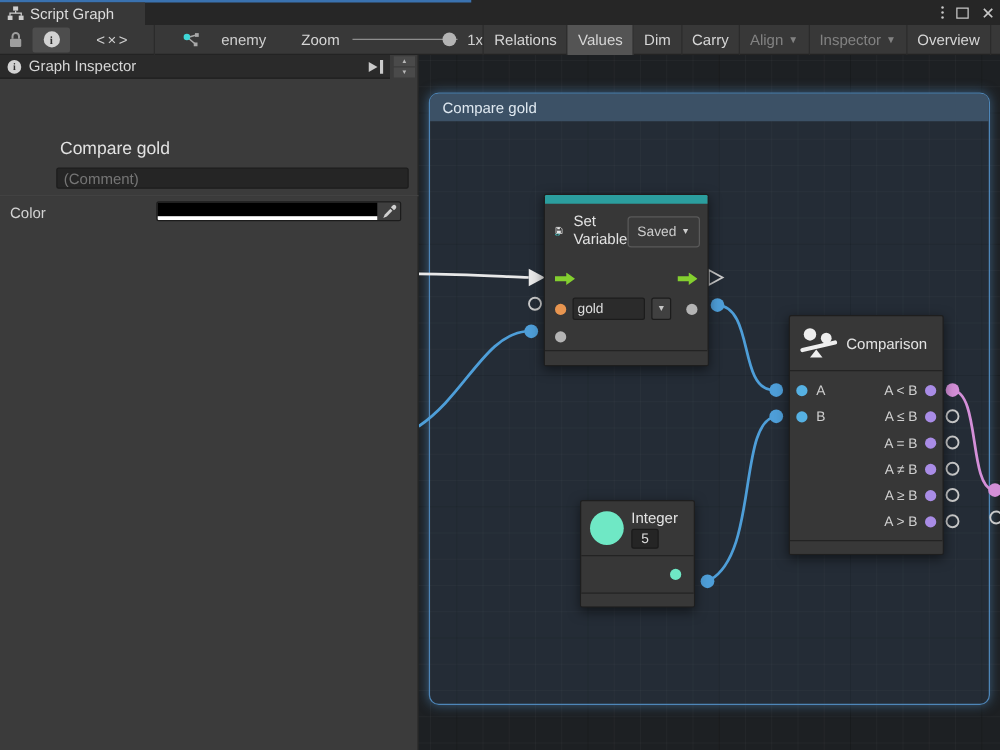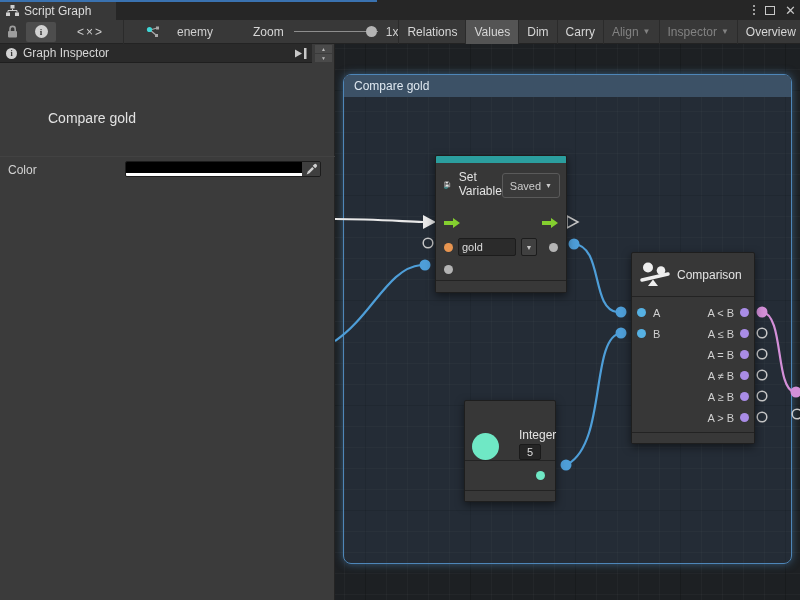--- a/index.html
+++ b/index.html
@@ -27,21 +27,21 @@
   .caret { font-size:8px; margin-left:4px; }
   #tb-left { display:flex; align-items:center; height:24px; }
   #lock-btn { width:24px; height:24px; display:flex; align-items:center; justify-content:center; }
   #info-btn { width:30px; height:20px; margin:0 2px; background:#4d4d4d; border-radius:2px;
               display:flex; align-items:center; justify-content:center; }
   .info-circle { width:13px; height:13px; border-radius:50%; background:#d2d2d2; color:#2e2e2e;
                  font-weight:bold; font-size:9px; display:flex; align-items:center; justify-content:center; font-family:"Liberation Serif",serif; }
   #code-btn { width:66px; height:24px; display:flex; align-items:center; justify-content:center;
               color:#cfcfcf; letter-spacing:2px; border-right:1px solid #2b2b2b; }
   #graph-context { display:flex; align-items:center; gap:17px; margin-left:22px; color:#cfcfcf; }
-  #zoom-area { display:flex; align-items:center; margin-left:40px; }
+  #zoom-area { display:flex; align-items:center; margin-left:28px; }
   #zoom-track { position:relative; width:84px; height:1px; background:#8e8e8e; margin-left:10px; }
   #zoom-handle { position:absolute; left:72px; top:-5px; width:11px; height:11px; border-radius:50%; background:#b4b4b4; }
   #zoom-value { margin-left:8px; color:#cfcfcf; }
   #tb-right { margin-left:auto; display:flex; align-items:center; height:24px; border-left:1px solid #2b2b2b; }
 
   
   #inspector { position:absolute; left:0; top:44px; width:335px; height:556px; background:#3b3b3b;
                border-right:1px solid #242424; }
   #insp-header { position:absolute; left:0; top:0; width:312px; height:19px; background:#2a2a2a;
                  border-bottom:1px solid #1f1f1f; display:flex; align-items:center; padding-left:6px; gap:6px; color:#d6d6d6; }
@@ -105,21 +105,21 @@
   #compare-header { height:44px; display:flex; align-items:center; gap:7px; padding:0 6px 0 8px;
                     border-bottom:1px solid #232323; }
   #compare-body { padding:5px 0 4px 0; }
   .cmp-row { position:relative; height:21px; display:flex; align-items:center; }
   .cmp-left { display:flex; align-items:center; gap:7px; padding-left:5px; color:#cfcfcf; font-size:11px; }
   .cmp-right { position:absolute; right:5px; display:flex; align-items:center; gap:6px; color:#d0d0d0; font-size:11px; }
   #compare-footer { height:11px; border-top:1px solid #232323; background:#383838; }
 
   
   #node-integer { left:129px; top:356px; width:92px; }
-  #integer-header { height:60px; display:flex; align-items:flex-end; gap:20px; padding-left:7px;
+  #integer-header { height:44px; display:flex; align-items:center; gap:6px; padding-left:7px;
                     border-bottom:1px solid #232323; }
   #integer-icon { width:27px; height:27px; border-radius:50%; background:#6fe8c5; flex:none; }
   #integer-col { display:flex; flex-direction:column; gap:2px; }
   #integer-value { width:22px; height:16px; background:#252525; border:1px solid #1a1a1a; border-radius:2px;
                    color:#dddddd; font-size:11px; text-align:center; font-family:"Liberation Sans",sans-serif; }
   #integer-body { height:29px; position:relative; }
   #integer-out-dot { position:absolute; right:10px; top:10px; }
   #integer-footer { height:11px; border-top:1px solid #232323; background:#383838; }
 
   .cyan { background:#56b1e3; }
@@ -225,20 +225,21 @@
           <polygon points="1,2.5 8,6.5 1,10.5" fill="#c9c9c9"></polygon>
           <rect x="10" y="1" width="2.5" height="11" fill="#c9c9c9"></rect>
         </svg>
       </span>
     </div>
     <div id="insp-spinner">
       <div class="spin-btn">▲</div>
       <div class="spin-btn">▼</div>
     </div>
     <div id="graph-name">Compare gold</div>
+    <input id="comment-field" placeholder="(Comment)" style="">
     <div id="insp-divider"></div>
     <div id="color-label">Color</div>
     <div id="color-field">
       <div id="color-swatch">
         <div class="rgb"></div>
         <div class="alpha"></div>
       </div>
       <div id="eyedropper-btn">
         <svg width="13" height="13" viewBox="0 0 16 16">
           <path d="M2 14 L3.5 10.5 L9 5 L11 7 L5.5 12.5 Z" fill="#d0d0d0"></path>

